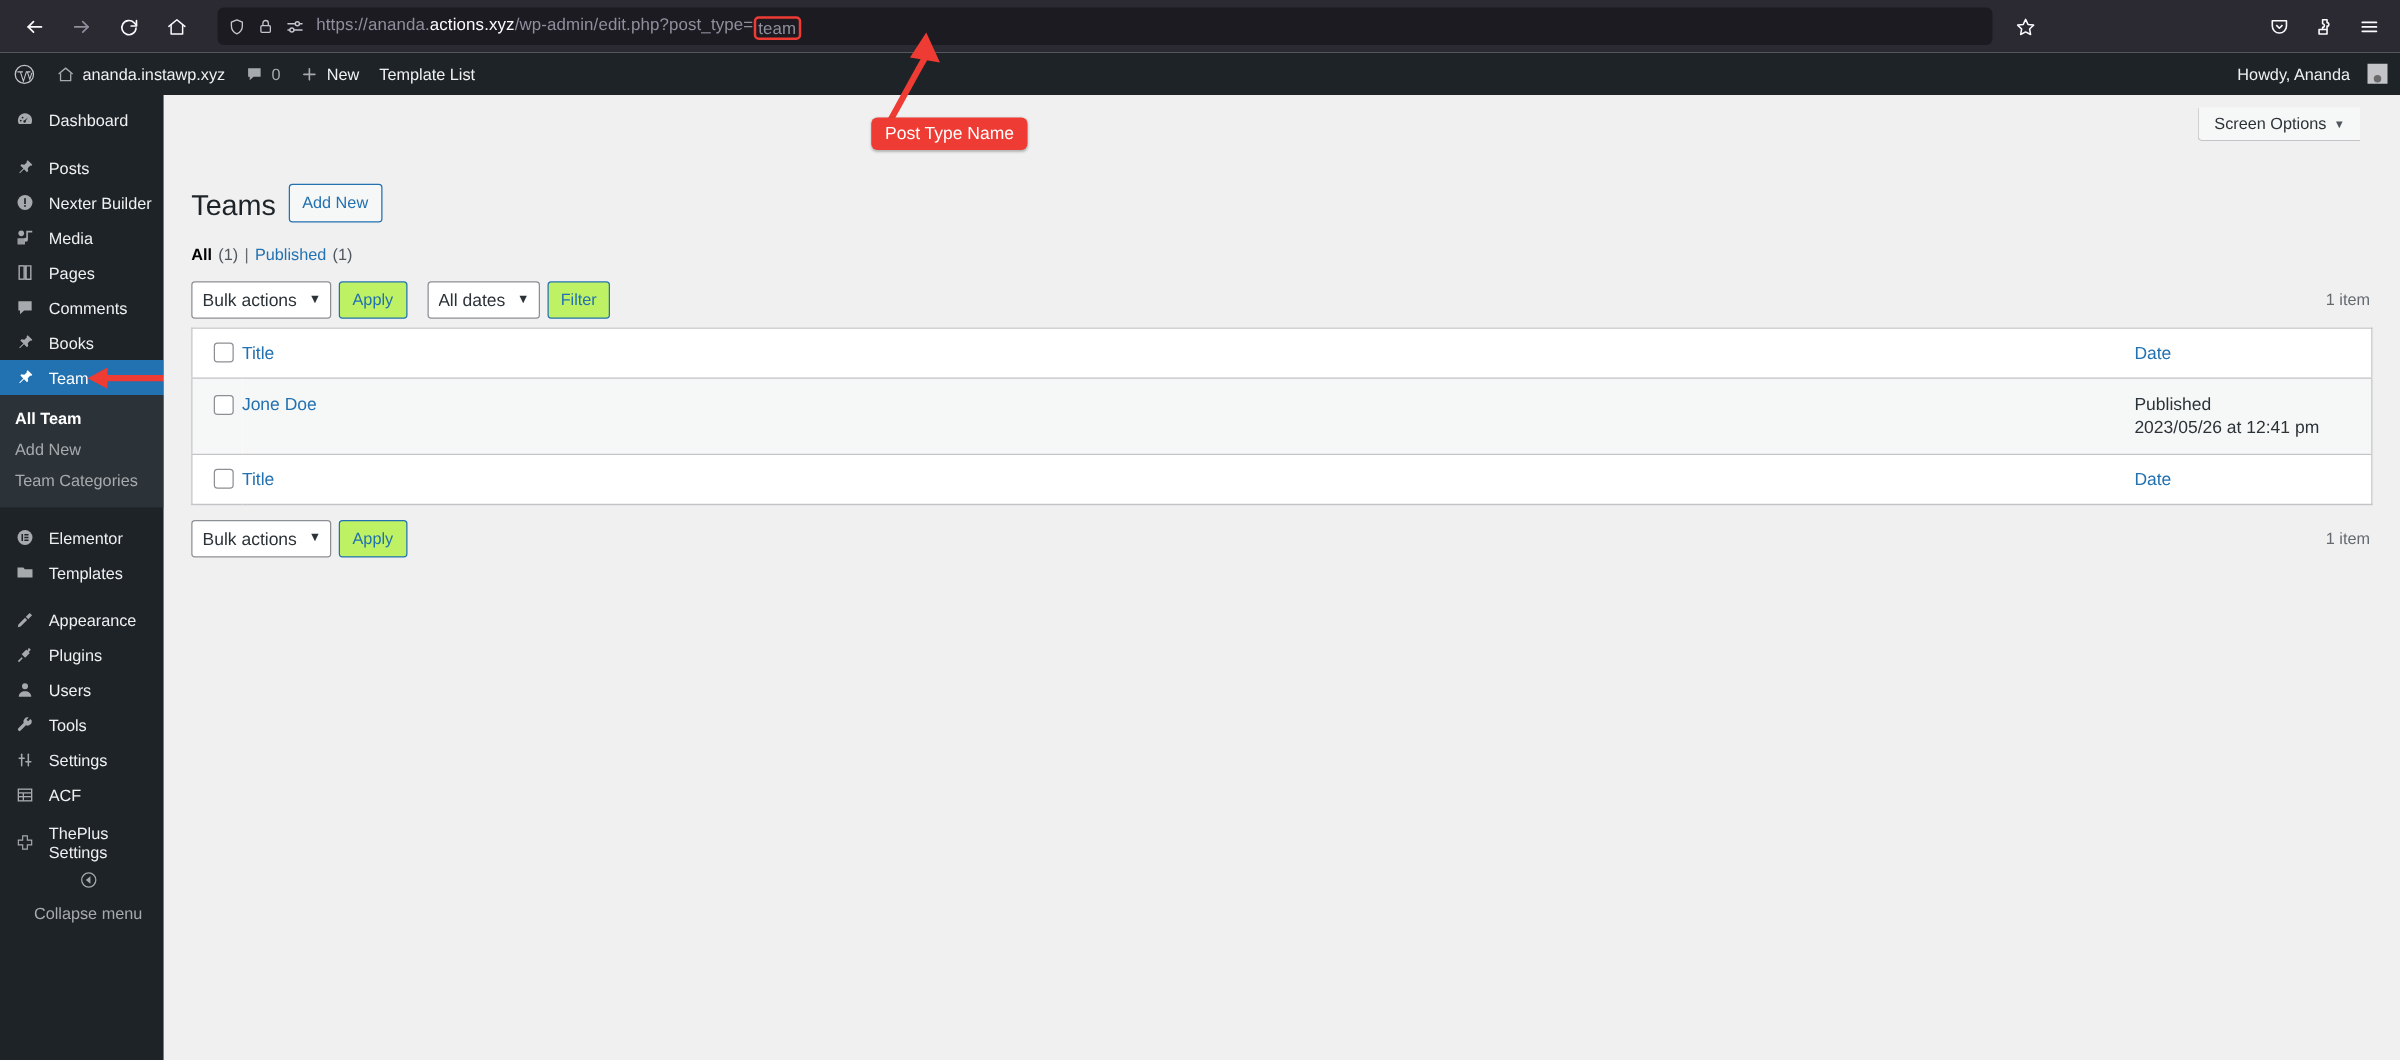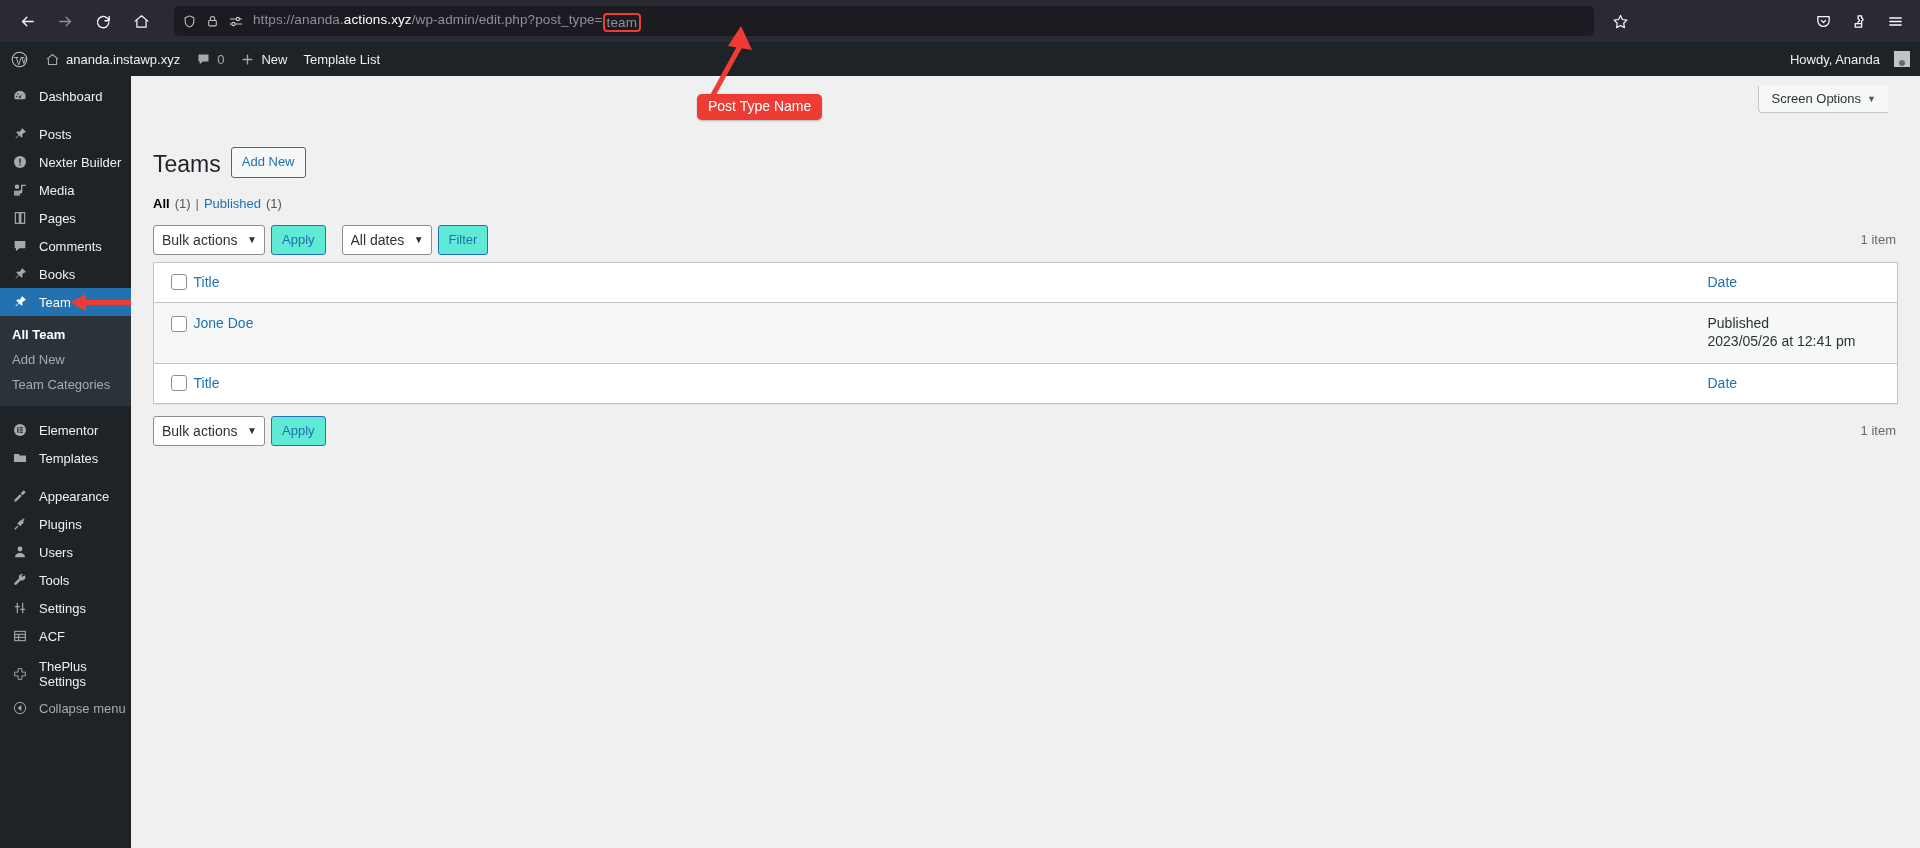--- a/index.html
+++ b/index.html
@@ -145,21 +145,21 @@
   .submenu { background: #2c3338; padding: 6px 0 9px 0; }
   .submenu a {
     display: block;
     padding: 5px 0 5px 12px;
     font-size: 13px;
     color: #a7aaad;
     text-decoration: none;
   }
   .submenu a.cur { color: #fff; font-weight: 600; }
 
-  .collapse-row { margin-top: 6px; }
+  .collapse-row { margin-top: 6px; flex-direction: column; }
   .collapse-row .mi-label { color: #a7aaad; }
 
   
   .team-arrow {
     position: absolute;
     left: 56px;
     top: 0;
     width: 80px;
     height: 28px;
     pointer-events: none;
@@ -259,21 +259,21 @@
   .select-wrap { position: relative; display: inline-block; }
   .select-wrap .sel-caret {
     position: absolute; right: 8px; top: 50%;
     transform: translateY(-50%);
     pointer-events: none;
     color: #2c3338;
     font-size: 10px;
     line-height: 1;
   }
   .btn-secondary {
-    background: #5eead4;
+    background: #bef264;
     border: 1px solid #2271b1;
     color: #2271b1;
     border-radius: 3px;
     height: 30px;
     padding: 0 10px;
     font-size: 13px;
     font-family: "Liberation Sans", sans-serif;
     line-height: 1;
     cursor: pointer;
   }

